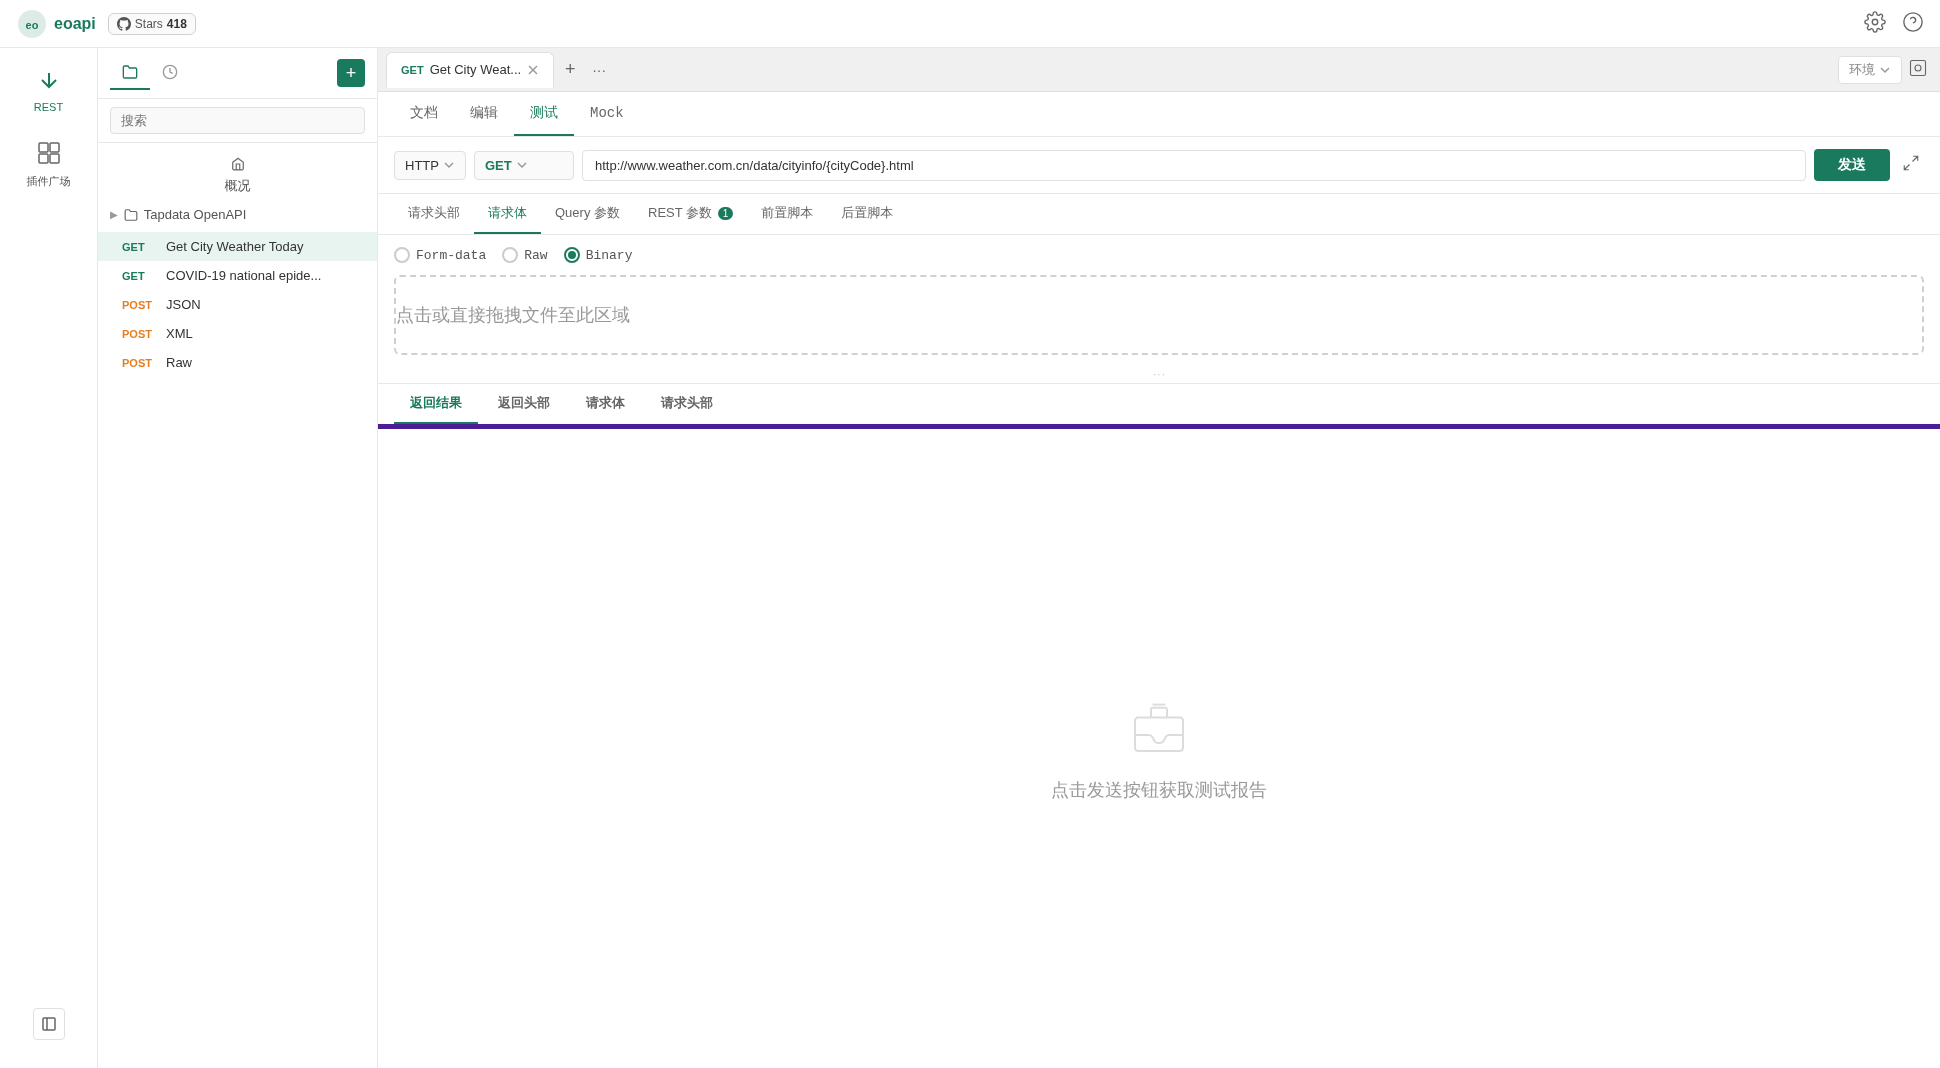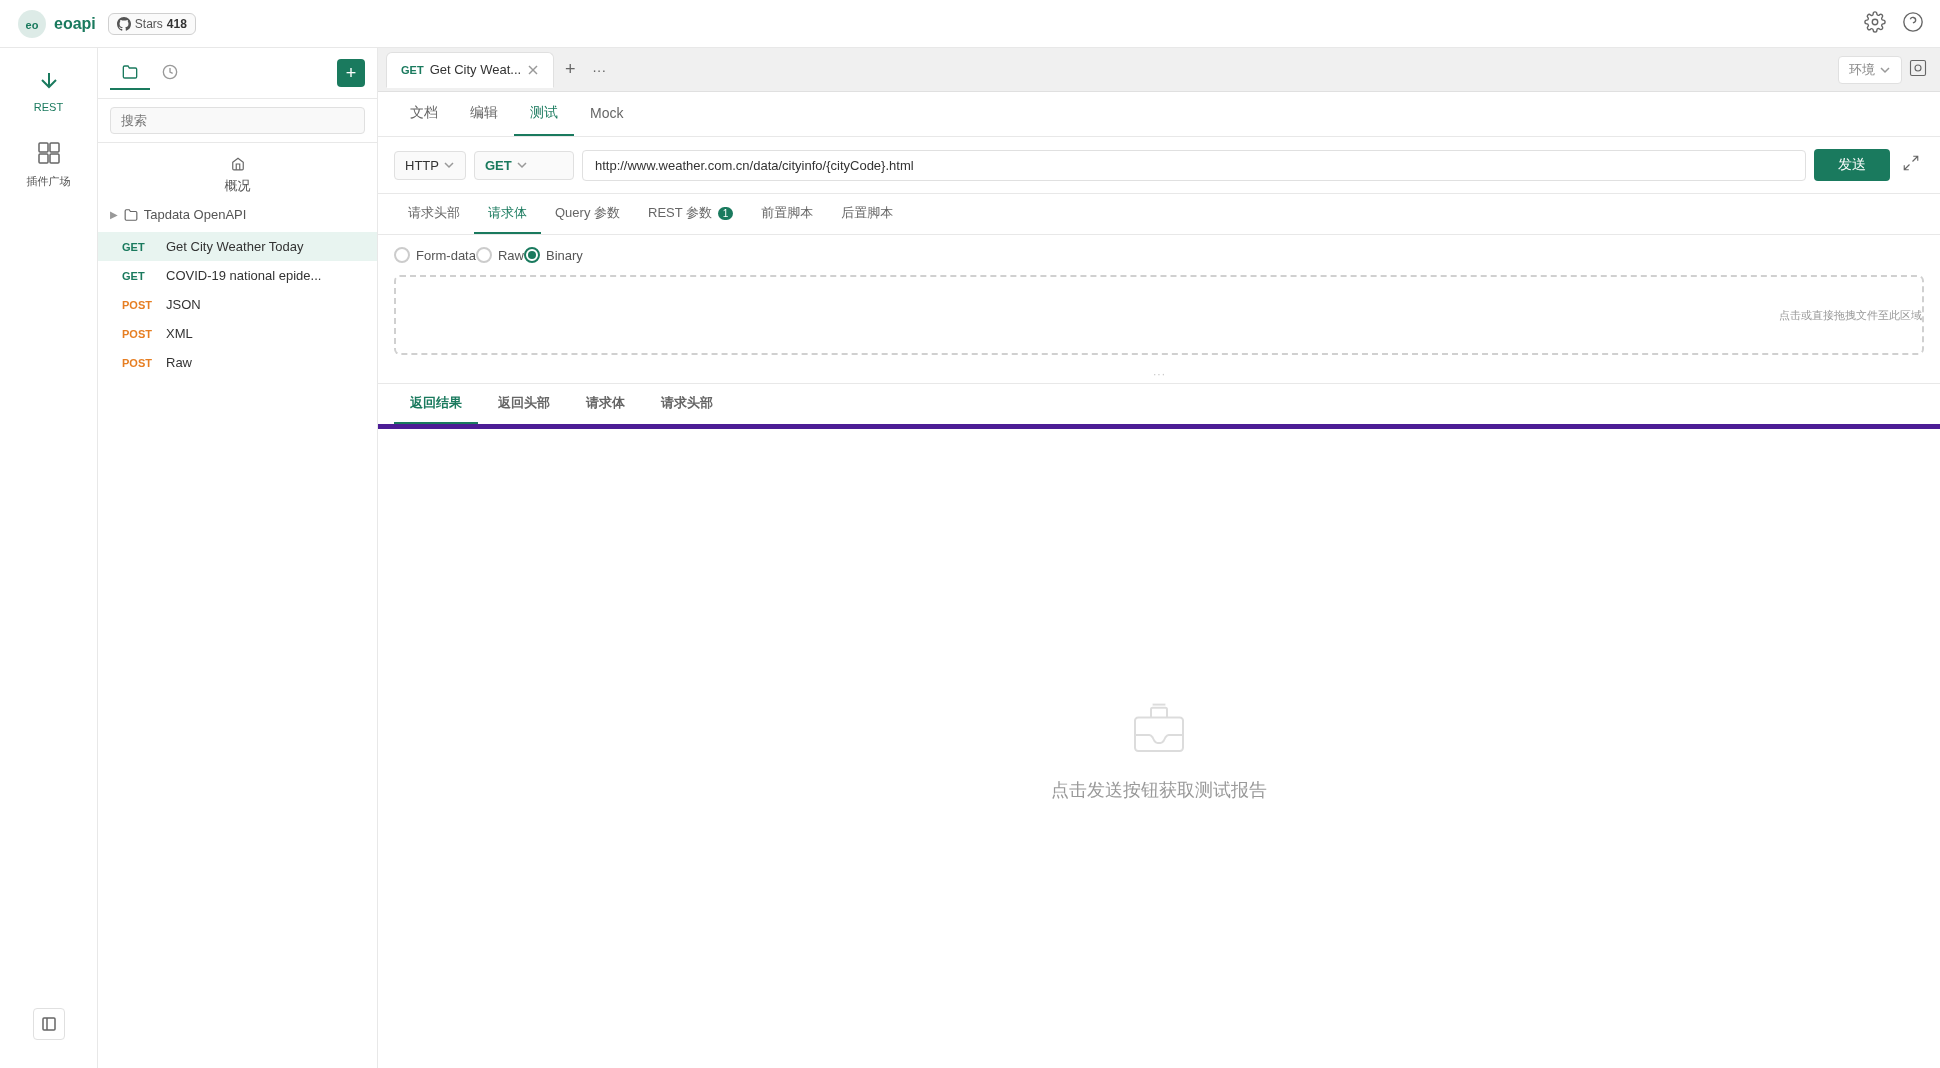--- a/index.html
+++ b/index.html
@@ -152,20 +152,21 @@
       flex-direction: column;
       overflow: hidden;
     }
     .request-tabs {
       display: flex; align-items: center; padding: 0 16px;
       border-bottom: 1px solid #e8e8e8; gap: 0;
     }
     .req-tab {
       padding: 12px 16px; cursor: pointer; color: #666; font-size: 14px;
       border-bottom: 2px solid transparent;
+      font-family: Liberation Mono, monospace;
     }
     .req-tab.active { color: #1a7a5e; border-bottom: 2px solid #1a7a5e; }
 
     
     .url-bar {
       display: flex; align-items: center; padding: 12px 16px; gap: 8px; border-bottom: 1px solid #e8e8e8;
     }
     .method-selector {
       display: flex; align-items: center; gap: 4px;
       border: 1px solid #e0e0e0; border-radius: 4px; padding: 6px 10px;
@@ -175,56 +176,56 @@
       display: flex; align-items: center; gap: 4px;
       border: 1px solid #e0e0e0; border-radius: 4px; padding: 6px 10px;
       background: #fafafa; cursor: pointer;
     }
     .url-input {
       flex: 1; padding: 7px 12px; border: 1px solid #e0e0e0; border-radius: 4px;
       font-size: 13px; outline: none; color: #333;
     }
     .send-btn {
       padding: 7px 24px; background: #1a7a5e; color: #fff; border: none;
-      border-radius: 4px; cursor: pointer; font-size: 14px; font-weight: 400; white-space: nowrap;
+      border-radius: 4px; cursor: pointer; font-size: 14px; font-weight: 700; white-space: nowrap;
     }
     .expand-btn { background: none; border: none; cursor: pointer; font-size: 16px; color: #666; padding: 4px; }
 
     
     .body-tabs {
       display: flex; align-items: center; padding: 0 16px; border-bottom: 1px solid #e8e8e8; gap: 0;
     }
     .body-tab {
       padding: 10px 14px; cursor: pointer; color: #666; font-size: 13px;
       border-bottom: 2px solid transparent;
     }
     .body-tab.active { color: #1a7a5e; border-bottom: 2px solid #1a7a5e; }
     .badge {
       background: #1a7a5e; color: #fff; border-radius: 10px; font-size: 10px;
       padding: 1px 5px; margin-left: 2px;
     }
 
     
     .radio-group {
-      display: flex; align-items: center; padding: 12px 16px;
+      display: flex; align-items: center; gap: 16px; padding: 12px 16px; font-family: Liberation Mono, monospace;
     }
     .radio-option { display: flex; align-items: center; gap: 6px; cursor: pointer; font-size: 13px; color: #555; }
     .radio-circle {
       width: 16px; height: 16px; border-radius: 50%; border: 2px solid #ccc;
       display: flex; align-items: center; justify-content: center;
     }
     .radio-circle.checked { border-color: #1a7a5e; }
     .radio-circle.checked::after { content: ''; width: 8px; height: 8px; border-radius: 50%; background: #1a7a5e; }
 
     
     .drop-zone {
       margin: 0 16px 8px 16px;
       border: 2px dashed #d0d0d0; border-radius: 6px;
-      height: 80px; display: flex; align-items: center; justify-content: flex-end;
-      color: #999; font-size: 11px; cursor: pointer;
+      height: 80px; display: flex; align-items: center; justify-content: flex-start;
+      color: #999; font-size: 18px; cursor: pointer;
     }
 
     
     .resize-handle {
       height: 20px; display: flex; align-items: center; justify-content: center;
       cursor: row-resize; color: #ccc;
     }
 
     
     .response-panel {

